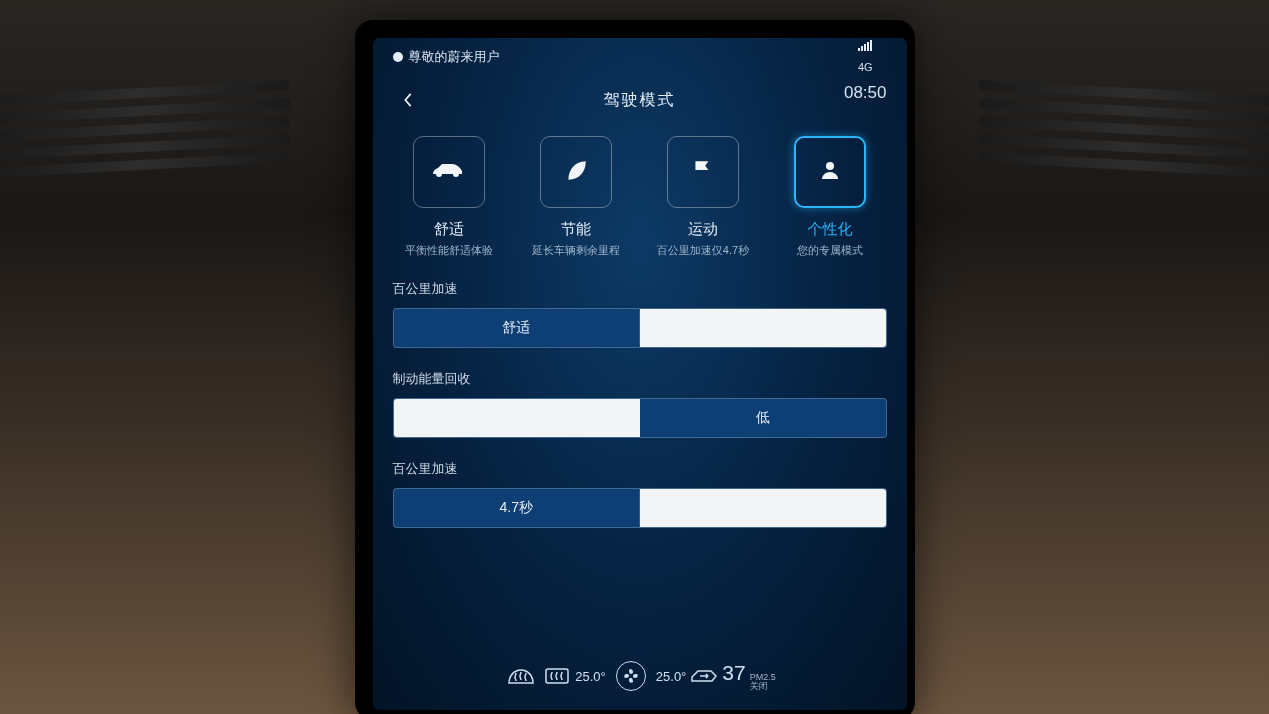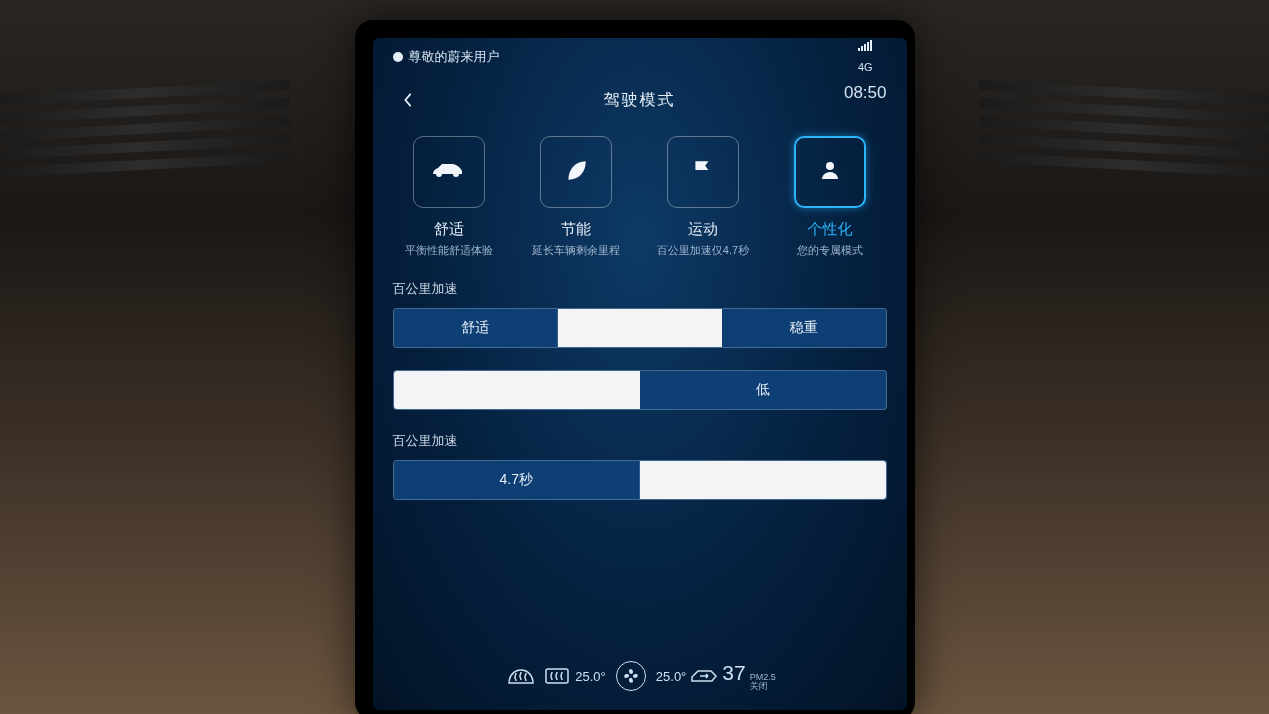--- a/index.html
+++ b/index.html
@@ -191,25 +191,25 @@
           <div class="mlabel">个性化</div>
           <div class="mdesc">您的专属模式</div>
         </div>
       </div>
 
     <div class="section">
       <div class="slabel">百公里加速</div>
       <div class="seg" id="seg-steering">
           <div class="opt">舒适</div>
           <div class="opt active"></div>
-          <div class="opt">稳重</div>
         </div>
     </div>
 
     <div class="section">
+      <div class="slabel">制动能量回收</div>
       <div class="seg" id="seg-regen">
           <div class="opt active"></div>
           <div class="opt">低</div>
         </div>
     </div>
 
     <div class="section">
       <div class="slabel">百公里加速</div>
       <div class="seg" id="seg-accel">
           <div class="opt">4.7秒</div>

